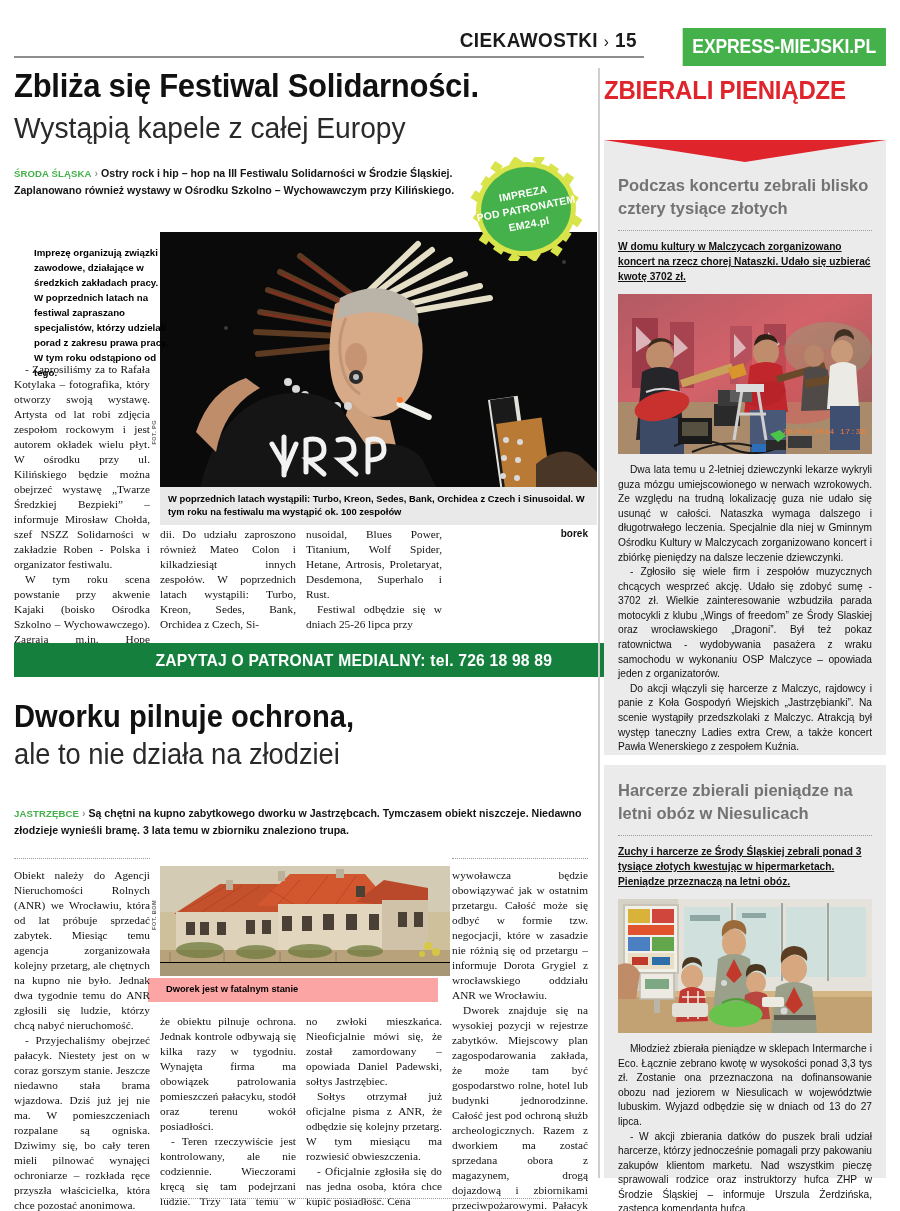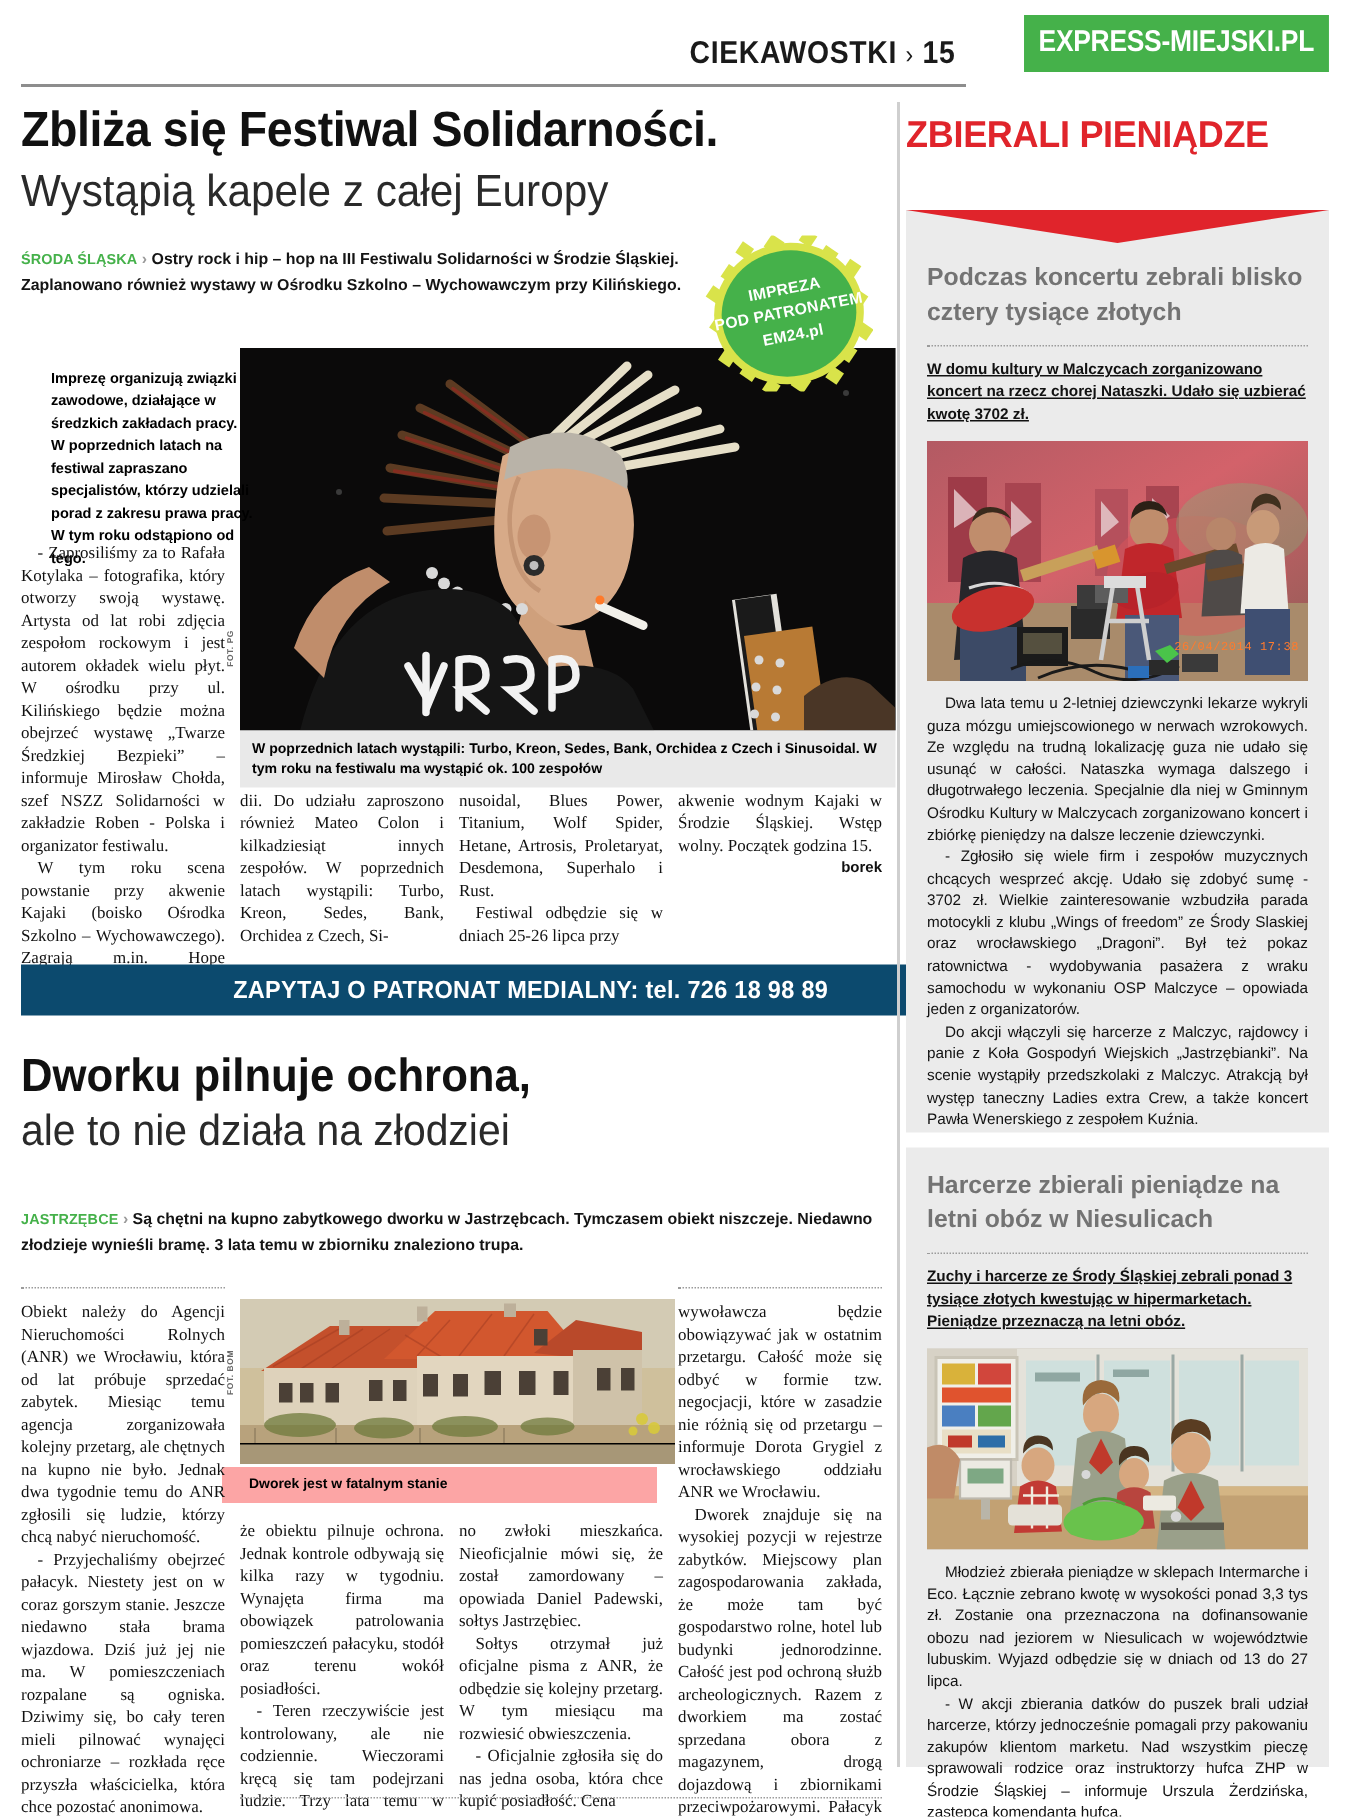--- a/index.html
+++ b/index.html
@@ -13,22 +13,22 @@
   .page {
     position: relative;
     width: 900px; height: 1211px;
     background: #fff;
     padding: 0;
   }
 
   
   .masthead {
     position: absolute;
-    left: 14px; top: 2px; width: 872px; height: 46px;
-    display: flex; align-items: flex-end; justify-content: flex-end;
+    left: 14px; top: 28px; width: 872px; height: 46px;
+    display: flex; align-items: flex-start; justify-content: flex-end;
   }
   .mast-section {
     font-family: "Liberation Sans Narrow", "Liberation Sans", sans-serif;
     font-weight: 700;
     font-size: 21px;
     letter-spacing: 0.5px;
     color: #1a1a1a;
     margin-right: 18px;
     transform: scaleX(0.9);
     transform-origin: right center;
@@ -161,21 +161,21 @@
     text-align: justify; color: #111;
   }
   .col3 p { text-indent: 11px; }
   .col3 p:first-child { text-indent: 0; }
   .byline { text-align: right; font-weight: 700; font-family:"Liberation Sans Narrow","Liberation Sans",sans-serif; font-size:10px; }
 
   
   .promo-bar {
     position: absolute;
     left: 14px; top: 643px; width: 680px; height: 34px;
-    background: #0c4a6e;
+    background: #15803d;
     display: flex; align-items: center; justify-content: center;
   }
   .promo-bar span {
     color: #fff; font-weight: 700; font-size: 16.5px;
     font-family: "Liberation Sans Narrow","Liberation Sans", sans-serif;
     letter-spacing: 0.2px; transform: scaleX(0.95);
   }
 
   
   .story2-head {
@@ -406,21 +406,20 @@
   </div>
 
   <div class="col3" style="left:160px; top:527px; width:136px;">
     <p>dii. Do udziału zaproszono również Mateo Colon i kilkadziesiąt innych zespołów. W poprzednich latach wystąpili: Turbo, Kreon, Sedes, Bank, Orchidea z Czech, Si-</p>
   </div>
   <div class="col3" style="left:306px; top:527px; width:136px;">
     <p>nusoidal, Blues Power, Titanium, Wolf Spider, Hetane, Artrosis, Proletaryat, Desdemona, Superhalo i Rust.</p>
     <p>Festiwal odbędzie się w dniach 25-26 lipca przy</p>
   </div>
   <div class="col3" style="left:452px; top:527px; width:136px;">
-    <p>akwenie wodnym Kajaki w Środzie Śląskiej. Wstęp wolny. Początek godzina 15.</p>
     <p class="byline">borek</p>
   </div>
 
   <div class="promo-bar">
     <span>ZAPYTAJ O PATRONAT MEDIALNY: tel.  726 18 98 89</span>
   </div>
 
   <div class="story2-head">Dworku pilnuje ochrona,</div>
   <div class="story2-sub">ale to nie działa na złodziei</div>
   <div class="story2-stand">

